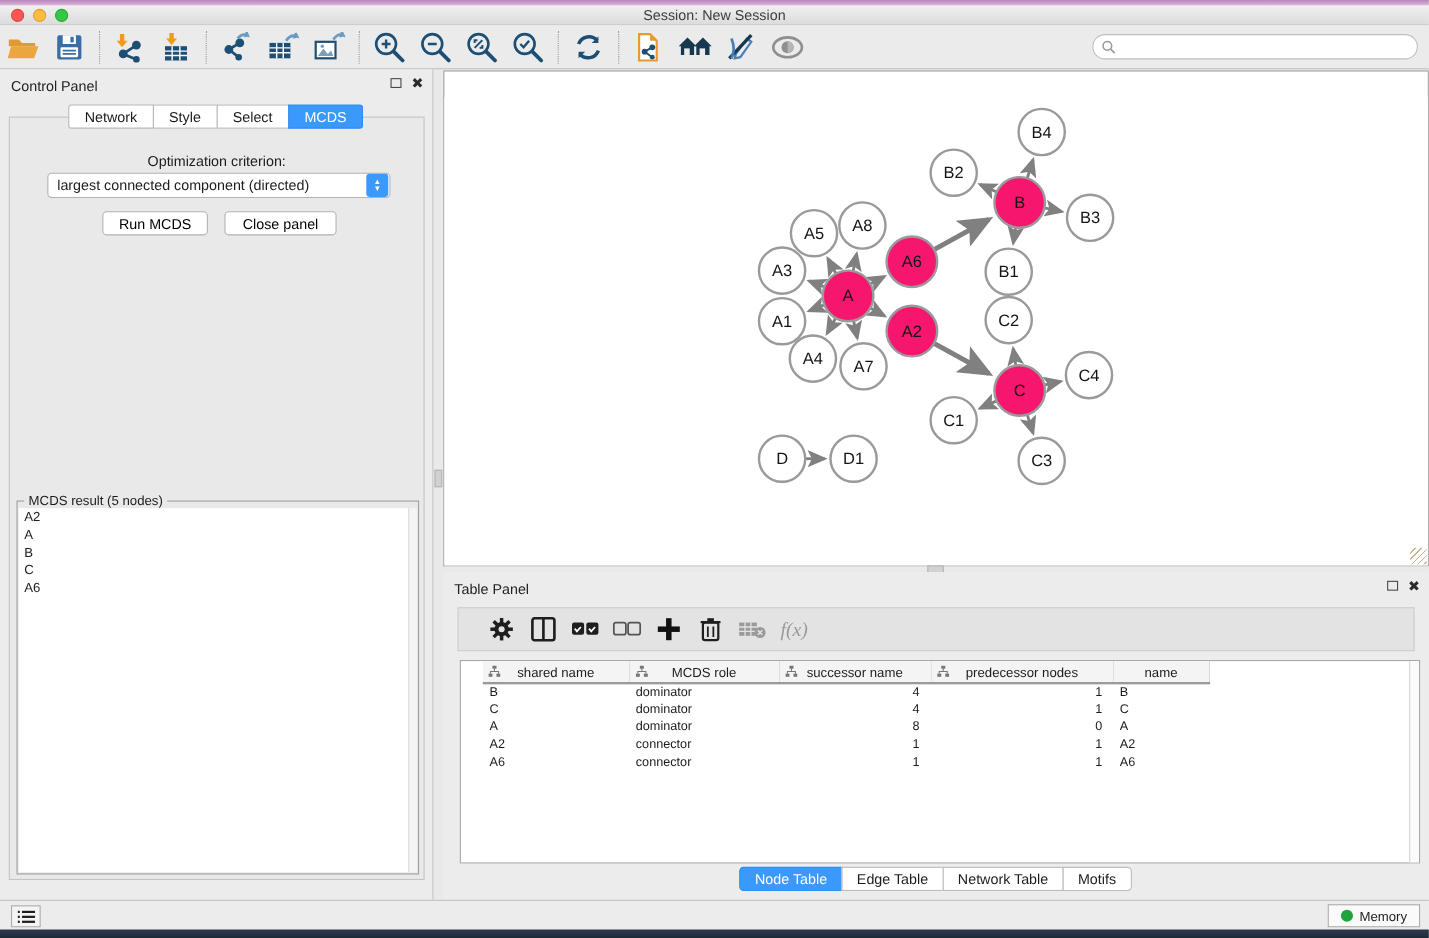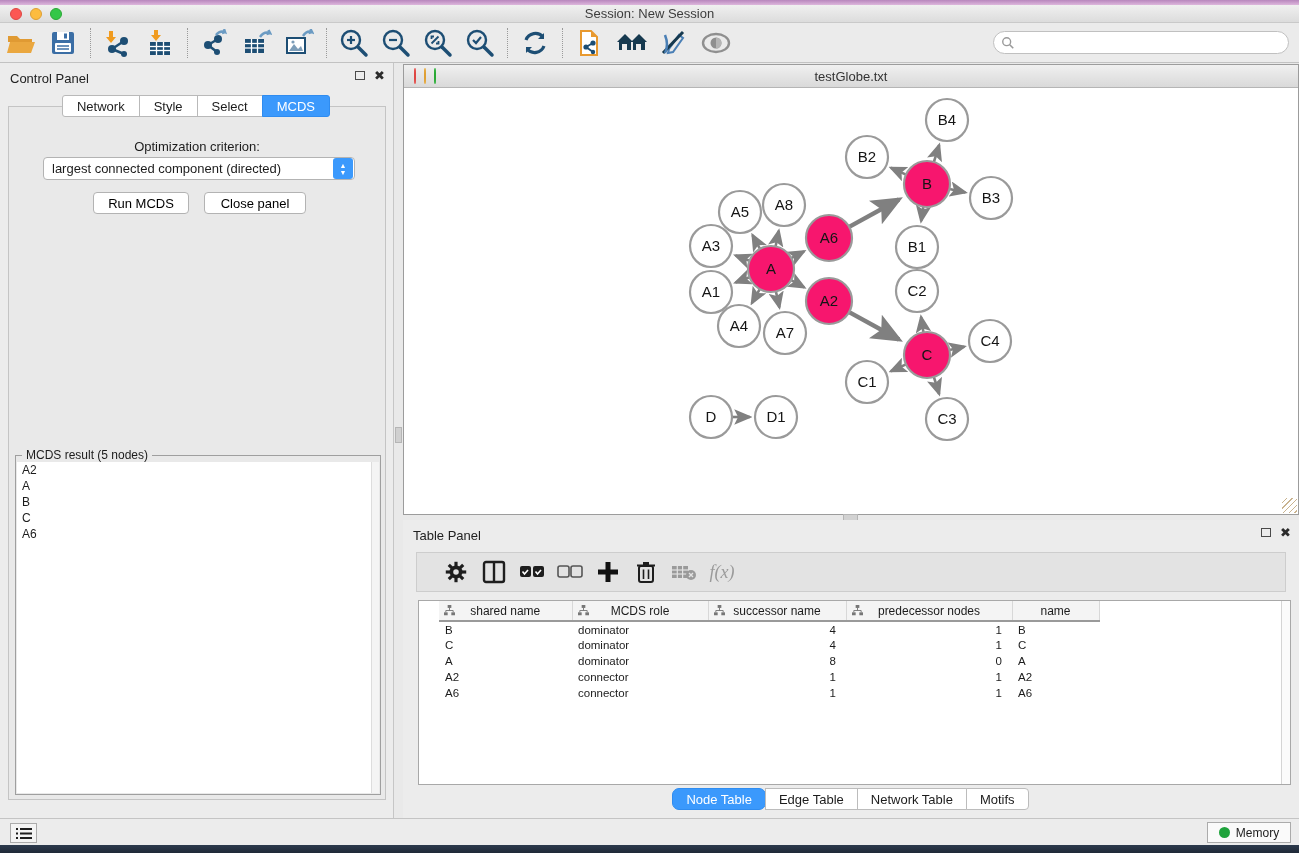--- a/index.html
+++ b/index.html
@@ -335,28 +335,20 @@
             <div>A6</div>
           </div>
         <div id="result-scroll"></div>
       </div>
     </div>
   </div>
 
   <div id="vsplit-handle" class="abs"></div>
 
   <div id="net-window" class="abs">
-    <div id="net-titlebar">
-      <span id="net-title">testGlobe.txt</span>
-      <span class="lights" style="margin-left:10px">
-        <span class="light red"></span>
-        <span class="light yellow"></span>
-        <span class="light green"></span>
-      </span>
-    </div>
     <div id="net-canvas">
       <svg id="graph-svg" width="894" height="426" viewBox="0 0 894 426">
           <defs>
             <marker id="arrow" markerWidth="7" markerHeight="6" refX="6" refY="3" orient="auto">
               <path d="M0,0 L7,3 L0,6 L1.5,3 z" fill="#808080"></path>
             </marker>
           </defs>
           <line x1="345.52383930205286" y1="189.2325282675464" x2="331.4641482733137" y2="194.62207649522975" stroke="#808080" stroke-width="2.6" marker-end="url(#arrow)"></line>
           <line x1="345.52383930205286" y1="172.7674717324536" x2="331.4641482733137" y2="167.37792350477025" stroke="#808080" stroke-width="2.6" marker-end="url(#arrow)"></line>
           <line x1="355.7407005957243" y1="201.05562706386607" x2="347.82581062574013" y2="215.1540248229004" stroke="#808080" stroke-width="2.6" marker-end="url(#arrow)"></line>
@@ -619,21 +611,21 @@
               <td class="num">1</td>
               <td class="num">1</td>
               <td>A6</td>
             </tr>
           </tbody>
       </table>
       <div id="nt-scroll"></div>
     </div>
 
     <div id="tp-tabs">
-      <div class="tp-tab first active accent-bg" style="background: rgb(59, 153, 252); border-radius: 7px;">
+      <div class="tp-tab first active accent-bg" style="background: rgb(59, 153, 252);">
           <span>Node Table</span>
         </div>
       <div class="tp-tab">
           <span>Edge Table</span>
         </div>
       <div class="tp-tab">
           <span>Network Table</span>
         </div>
       <div class="tp-tab last">
           <span>Motifs</span>

